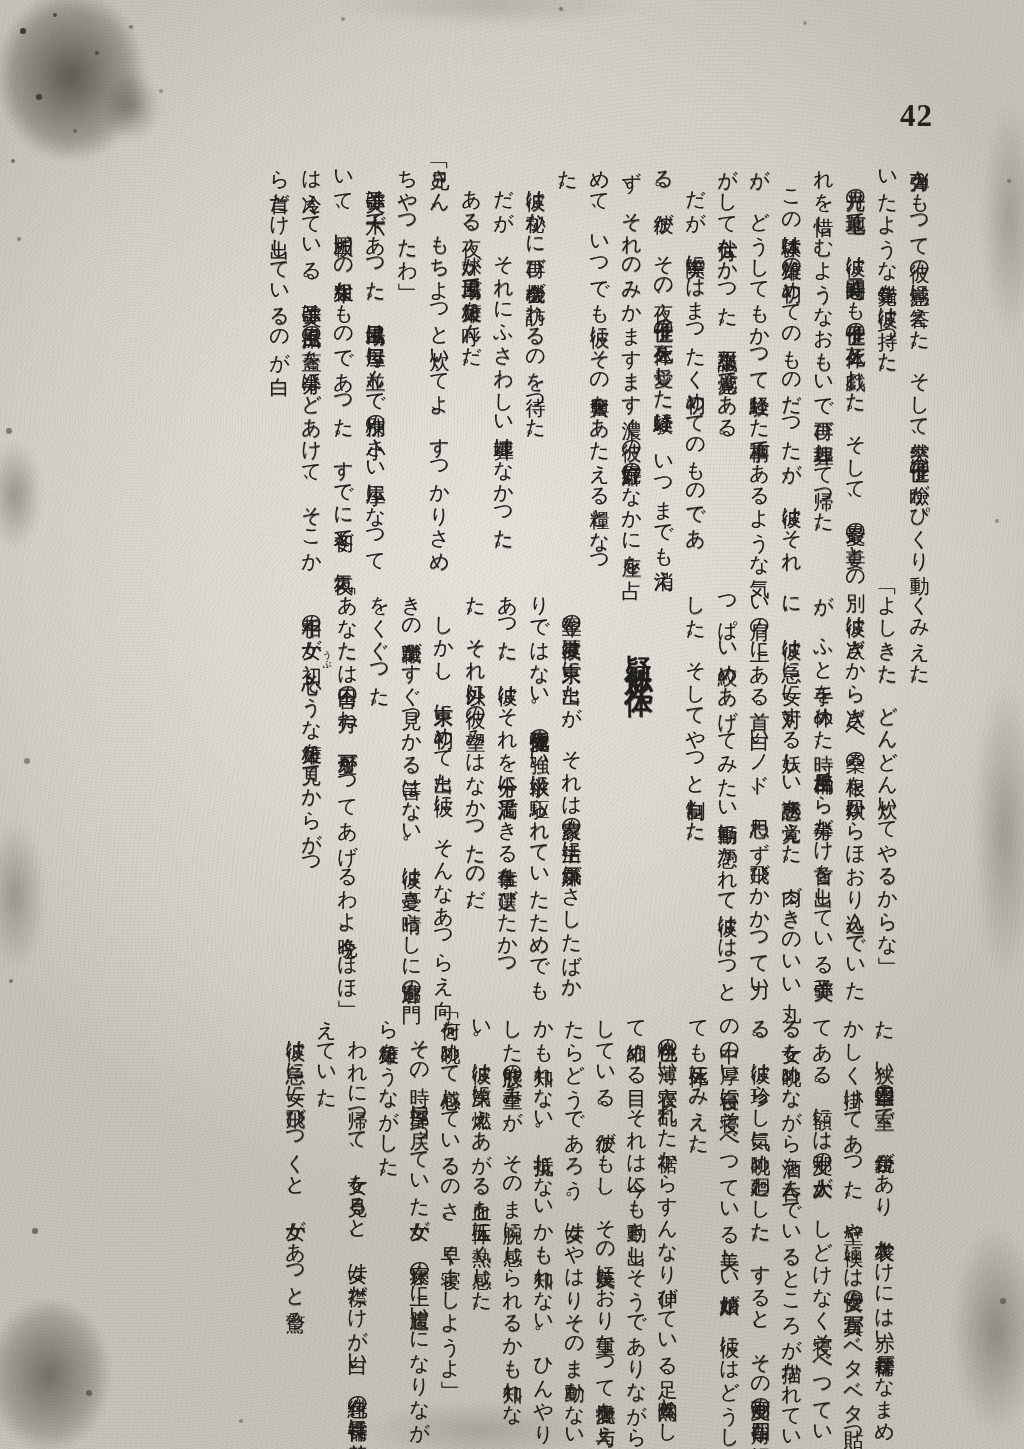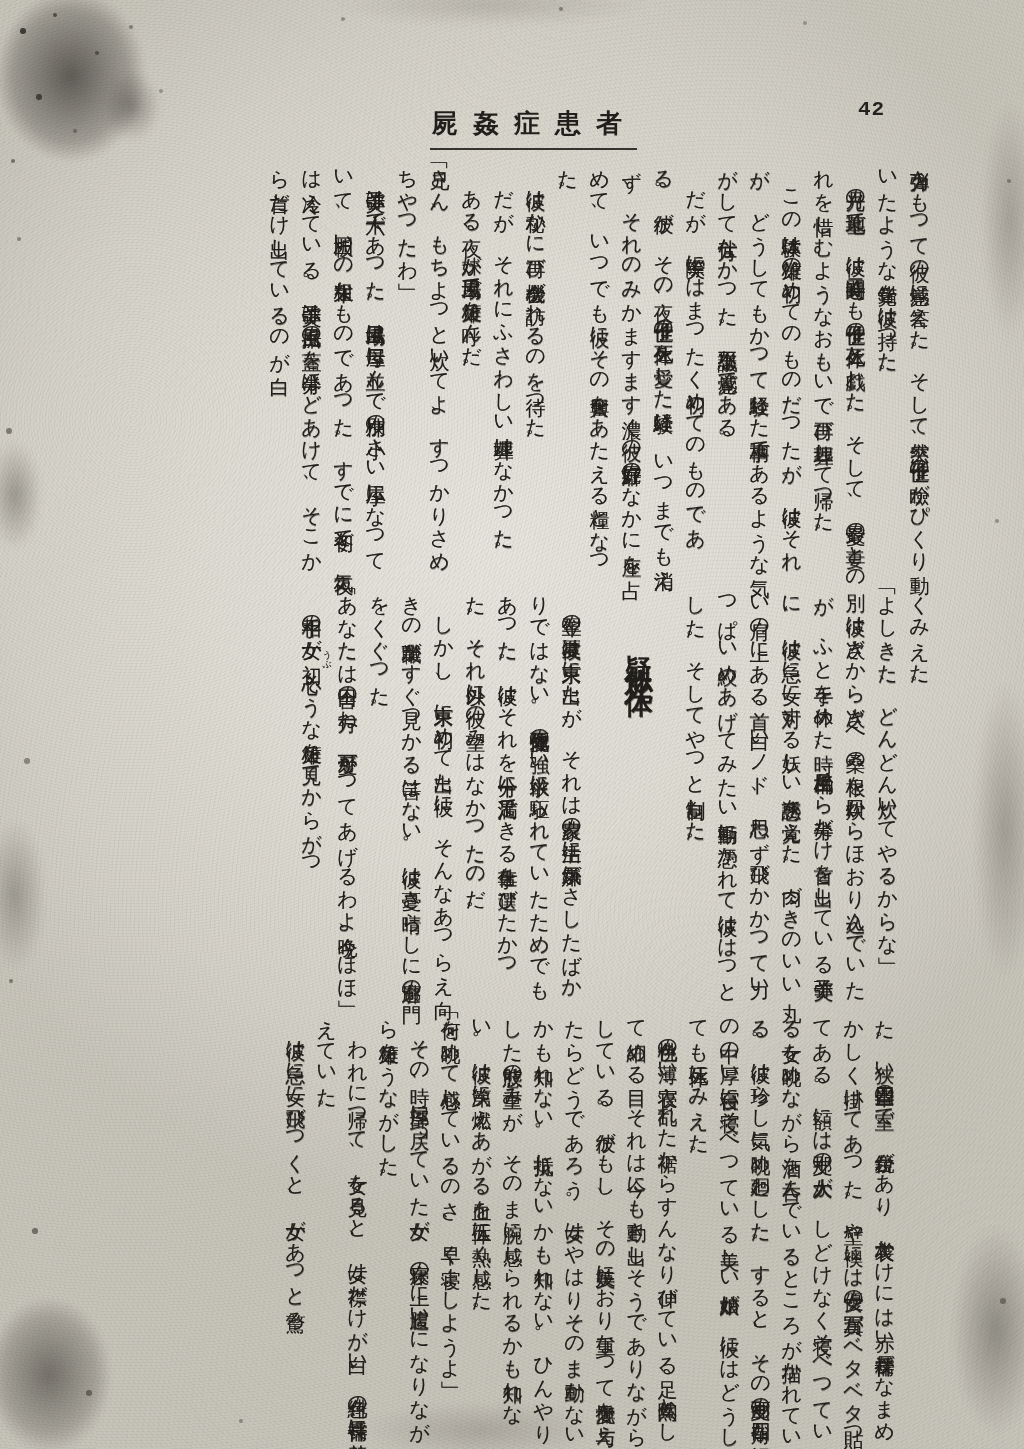--- a/index.html
+++ b/index.html
@@ -44,23 +44,23 @@
       884px 1414px 0 2px rgba(30,27,23,.35),1002px 1300px 0 2px rgba(30,27,23,.4),
       996px 520px 0 1px rgba(30,27,23,.35),1008px 180px 0 1px rgba(30,27,23,.35),
       560px 8px 0 1px rgba(30,27,23,.4),  804px 22px 0 1px rgba(30,27,23,.3),
       342px 18px 0 1px rgba(30,27,23,.35);}
   .header-title{
     position:absolute;left:430px;top:106px;
     font-size:26px;font-weight:600;letter-spacing:15px;color:var(--ink,#211f1b);
     padding:0 0 7px 2px;border-bottom:2px solid rgba(25,23,20,.85);white-space:nowrap;
   }
   .page-number{
-    position:absolute;left:858px;top:98px;
-    font-family:Liberation Mono, monospace;
-    font-size:21px;font-weight:600;color:#24221e;letter-spacing:1px;
+    position:absolute;left:900px;top:98px;
+    font-family:Liberation Serif, serif;
+    font-size:31px;font-weight:600;color:#24221e;letter-spacing:1px;
   }
   .band{
     position:absolute;writing-mode:vertical-rl;text-orientation:mixed;
     color:var(--ink,#211f1b);font-size:20px;line-height:32px;letter-spacing:0;
   }
   .band p{margin:0;text-shadow:.3px .3px .4px rgba(28,26,22,.5);}
   .band-1{top:156px;right:88px;width:860px;height:424px;}
   .band-2{top:582px;right:88px;width:862px;height:422px;}
   .band-3{top:1006px;right:124px;width:840px;height:436px;line-height:31px;}
   .flow{display:contents;}
@@ -82,21 +82,20 @@
   <div class="blot b3"></div>
   <div class="blot b4"></div>
   <div class="blot b5"></div>
   <div class="blot b6"></div>
   <div class="blot b7"></div>
   <div class="blot b8"></div>
   <div class="blot b9"></div>
   <div class="blot b10"></div>
   <div class="specks"></div>
 
-  <div class="header-title">屍姦症患者</div>
   <div class="page-number">42</div>
 
   <section class="band band-1">
     <div class="flow"><p>弾力をもつて彼の感覚に答えた。そして突然、佳世子の瞼がぴくり動いたような錯覚を彼は持つた。</p><p>　月光の墓地で、彼は二時間近くも佳世子の死体と戯れた。そして、最愛の妻との別れを惜しむようなおもいで再び埋葬して帰つた。</p><p>　この体験は雄策の初めてのものだつたが、彼はそれが、どうしてもかつて経験した事柄であるような気がして仕方なかつた。不思議な感覚である。</p><p>　だが、実際にはまつたく初めてのものである。彼が、その夜、佳世子の死体を愛した経験は、いつまでも消えず、それのみかますます濃く彼の屍好癖のなかに座を占めて、いつでも彼にその興奮をあたえる糧となつた。</p><p>　彼は秘かに再び機会が訪れるのを待つた。</p><p>　だが、それにふさわしい埋葬はなかつた。</p><p>　ある夜、妹が風呂場で雄策を呼んだ。</p><p>「兄さん、もちよつと炊いてよ、すつかりさめちやつたわ」</p><p>　美弥子は十六であつた。風呂場は母屋に並んで別棟の小さい小屋になつていて、板囲いの粗末なものであつた。すでに初冬で、夜気は冷えている。美弥子は据風呂の蓋を半分ほどあけて、そこから首だけ出しているのが白</p></div>
   </section>
 
   <section class="band band-2">
     <div class="flow"><p>くみえた。</p><p>「よしきた、どんどん炊いてやるからな」</p><p>　彼は次ぎから次ぎへ桑の根を炊口からほおり込んでいたが、ふと手を休めた時、風呂桶から半分だけ首を出している美弥子に、彼は急に女に対する妖しい誘惑を覚えた。肉づきのいい丸い肩の上にある首、白いノド、思わず飛びかかつて力いつぱい絞めあげてみたい衝動に憑かれて彼ははつとした。そしてやつと自制した。</p></div>
     <h2 class="section-heading">疑似死体</h2>
     <div class="flow"><p>　翌年の夏彼は東京に出たが、それは農家の生活に嫌気がさしたばかりではない。死体愛撫の強い欲求に駆られていたためでもあつた。彼はそれを十分に満足できる仕事を選びたかつた。それ以外に彼の望みはなかつたのだ。</p><p>　しかし、東京に初めて出た彼に、そんなあつらえ向きの職業がすぐ見つかる筈はない。彼は憂さ晴らしに遊廓の門をくぐつた。</p><p>「あなたは田舎の方ね。可愛がつてあげるわよ今晩、ほほゝゝゝ」</p><p>　相手の女が<ruby>初心<rt>うぶ</rt></ruby>そうな雄策を見てからがつ</p></div>

